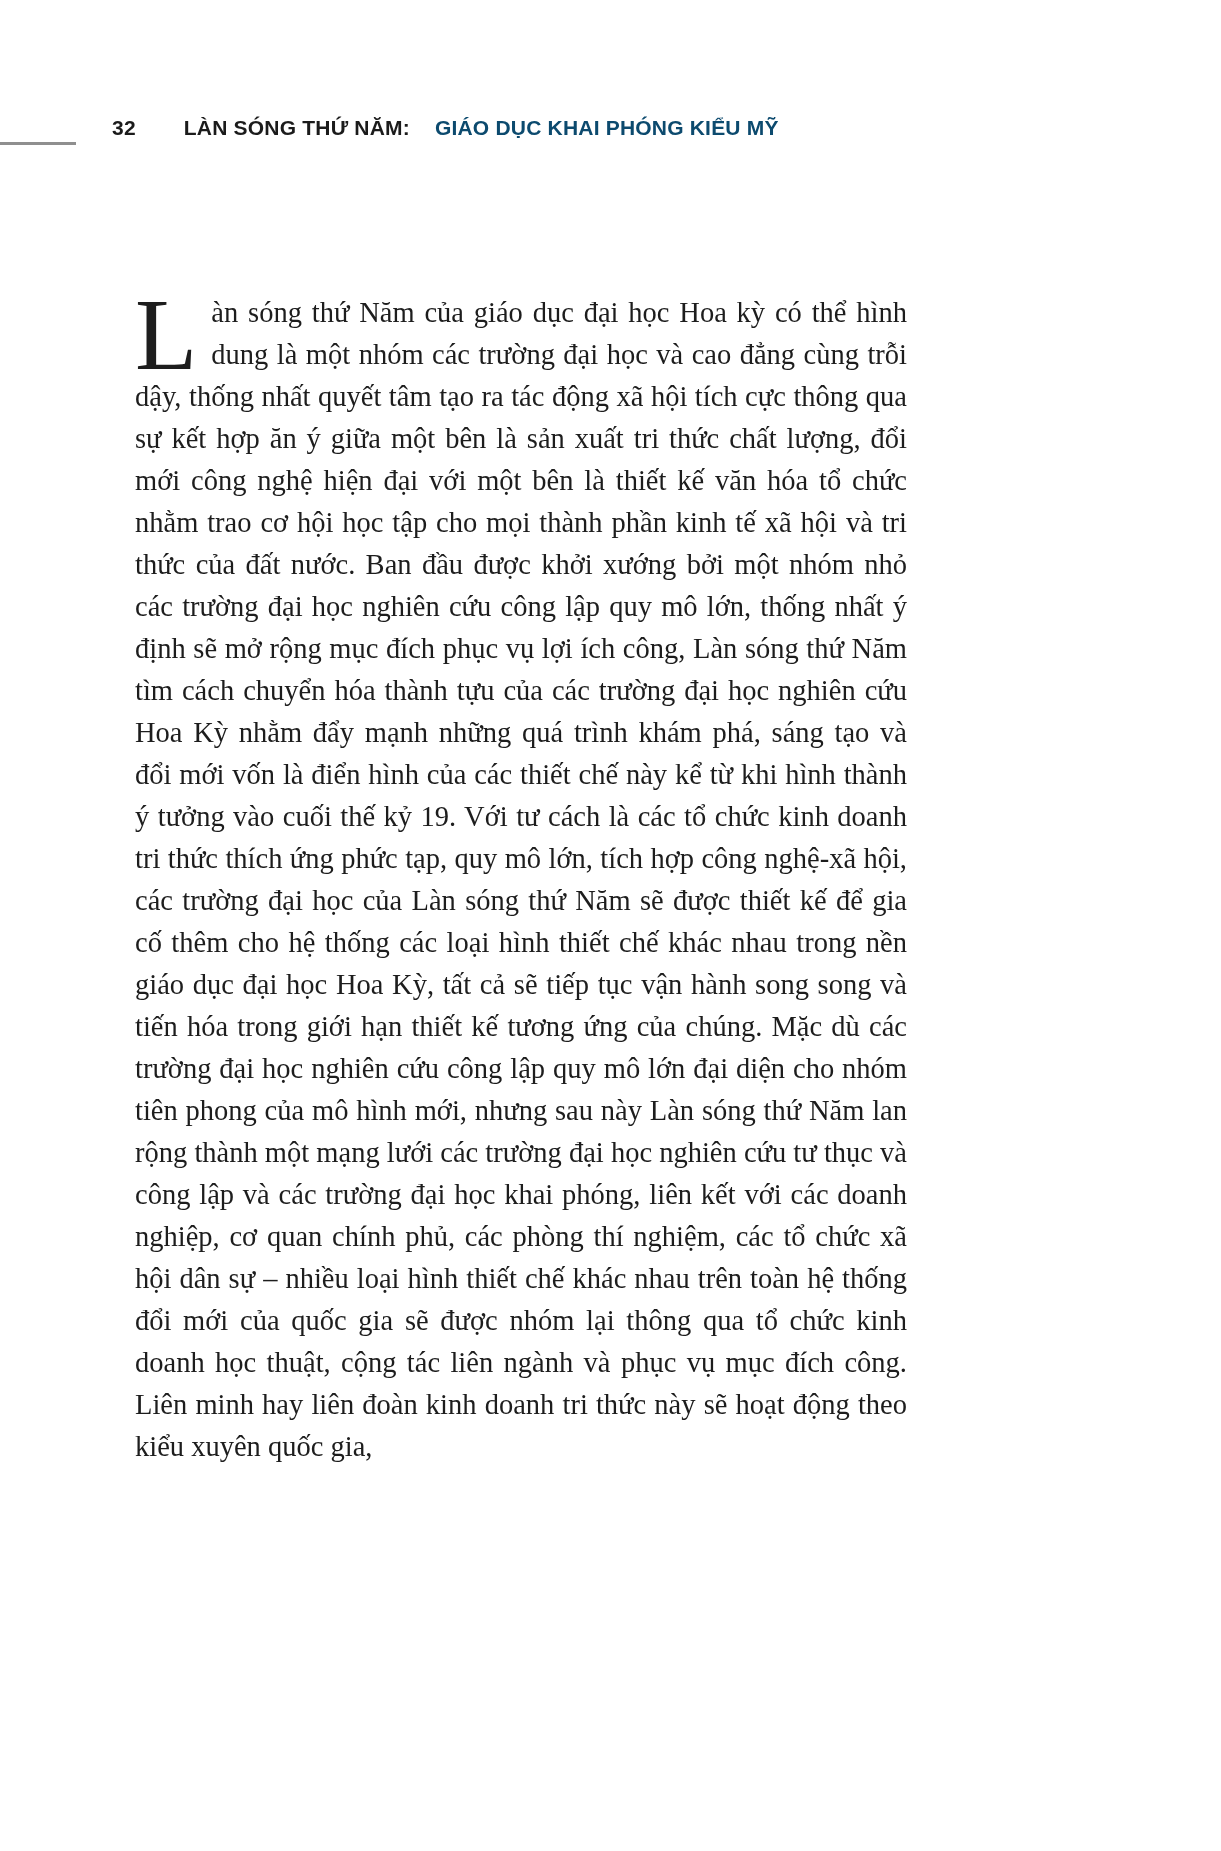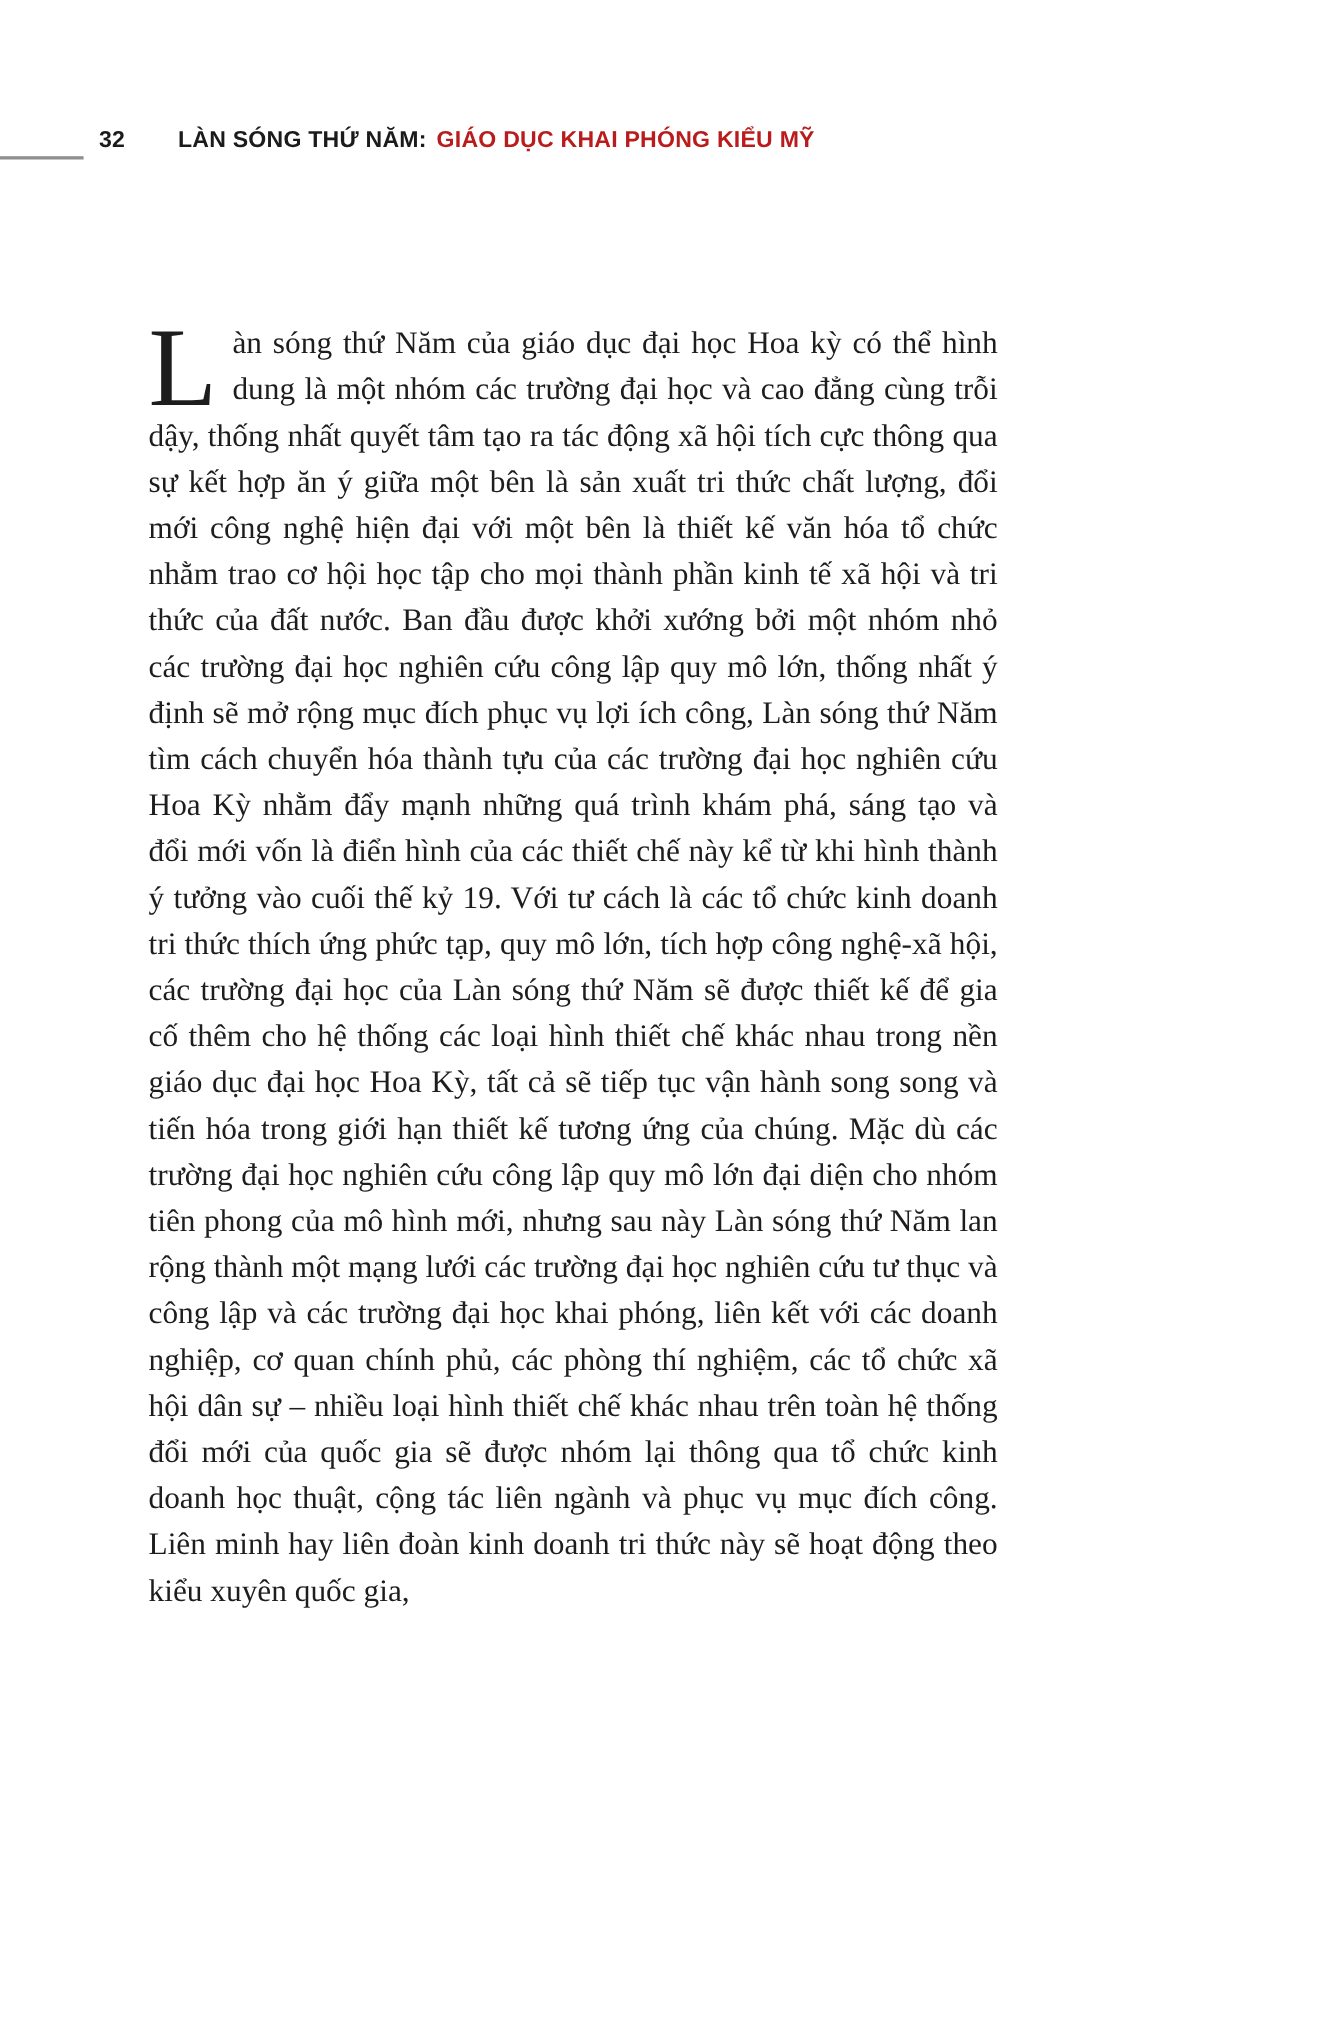--- a/index.html
+++ b/index.html
@@ -41,28 +41,29 @@
     font-size: 21px;
     font-weight: bold;
     letter-spacing: 0.2px;
     white-space: nowrap;
     color: #1b1b1b;
   }
   .page-number {
     display: inline-block;
     margin-right: 24px;
     color: #1b1b1b;
+    margin-left: 22px;
   }
   .running-title-primary {
     color: #1b1b1b;
     margin-left: 24px;
   }
   .running-title-secondary {
-    color: #b91c1c;
-    margin-left: 9px;
+    color: #0c4a6e;
+    margin-left: 25px;
   }
 
   
   .page-body {
     position: absolute;
     top: 292px;
     left: 135px;
     width: 772px;
   }
   .paragraph {

